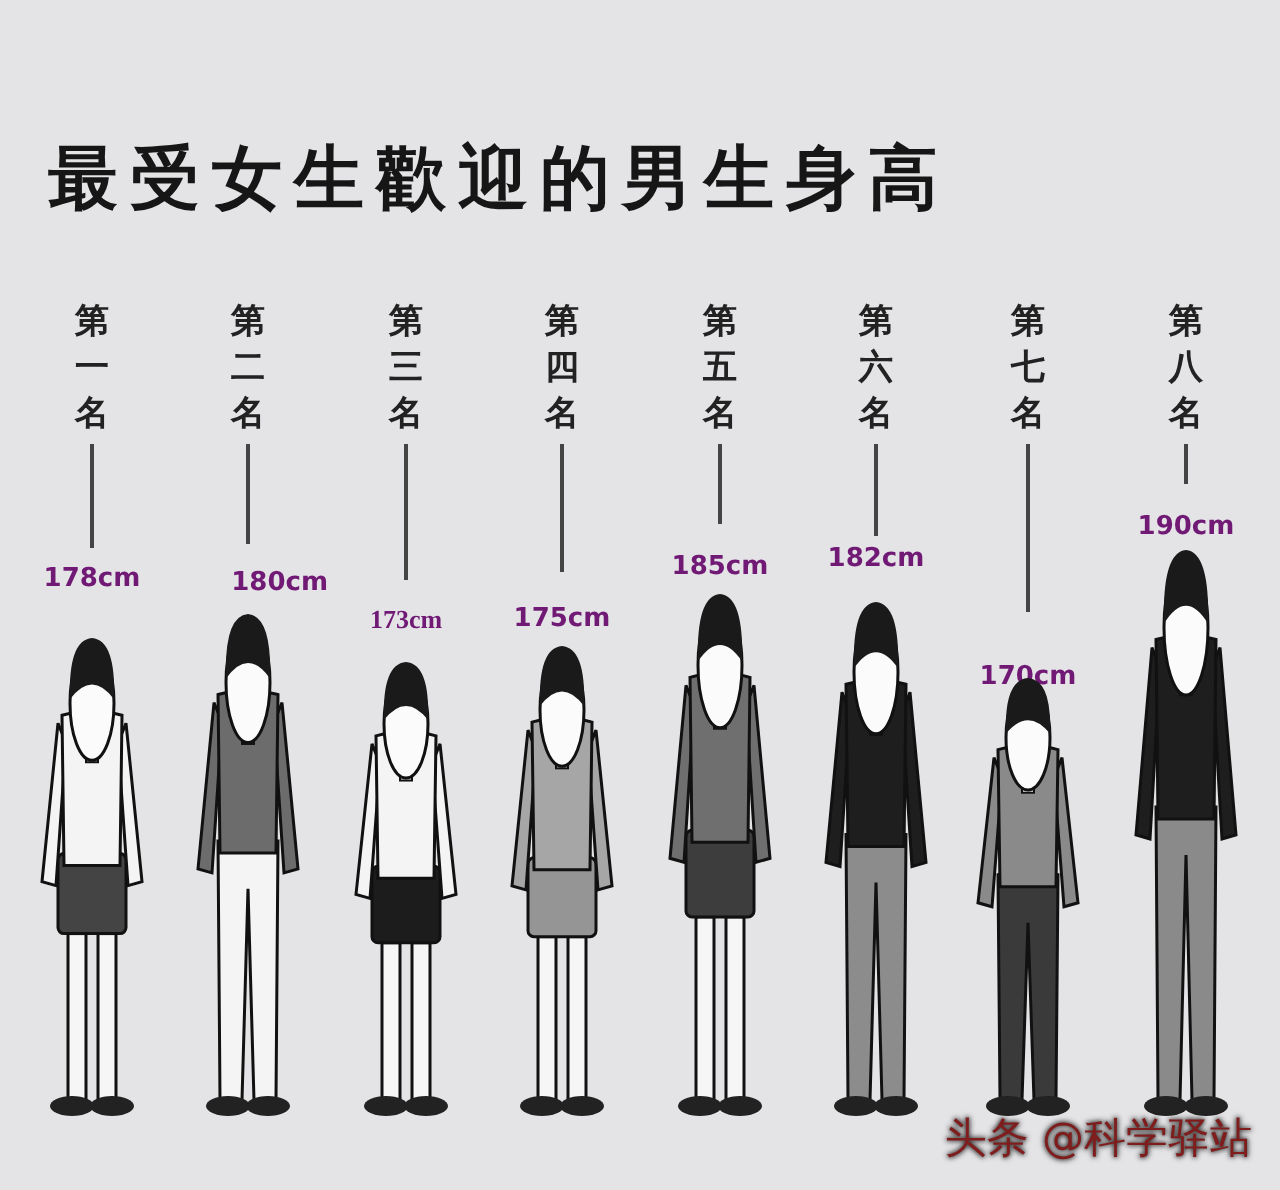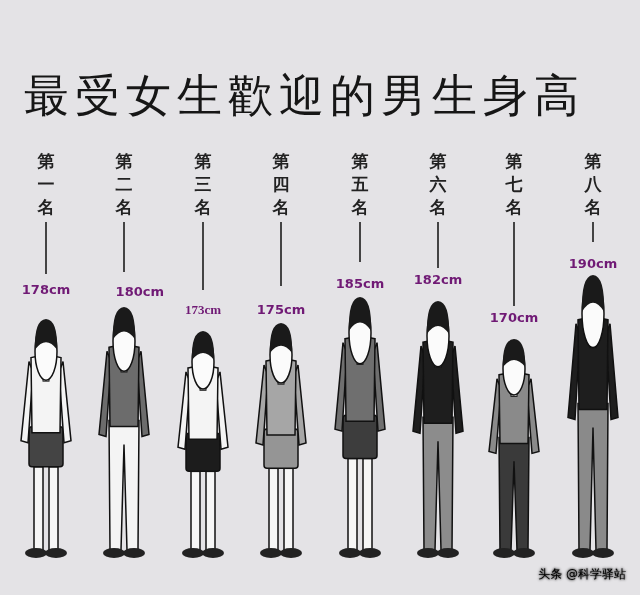--- a/index.html
+++ b/index.html
@@ -1,24 +1,24 @@
 <!DOCTYPE html>
 <html><head>
 <meta charset="utf-8">
 <style>
   html,body{margin:0;padding:0;}
   body{width:640px;height:595px;background:#e4e3e6;position:relative;overflow:hidden;font-family:"DejaVu Sans",sans-serif;color:#1a1a1a;}
-  .title{position:absolute;left:24px;top:66px;font-size:45px;letter-spacing:6px;font-weight:normal;color:#161616;white-space:nowrap;}
+  .title{position:absolute;left:24px;top:66px;font-size:35px;letter-spacing:6px;font-weight:bold;color:#161616;white-space:nowrap;}
   .col{position:absolute;top:0;width:80px;height:595px;}
   .rank{position:absolute;left:0;width:80px;top:150px;text-align:center;font-size:17px;line-height:23px;font-weight:bold;color:#222;}
   .rank span{display:block;}
   .line{position:absolute;left:39px;width:2px;background:#444;}
   .height-label{position:absolute;left:0;width:80px;text-align:center;font-size:13px;font-weight:bold;color:#701a75;}
   svg.fig{position:absolute;left:0;}
-  .watermark{position:absolute;right:14px;bottom:12px;font-size:12px;color:#000000;text-shadow:0 0 2px #333,0 0 3px #333;}
+  .watermark{position:absolute;right:14px;bottom:12px;font-size:21px;color:#7f1d1d;text-shadow:0 0 2px #333,0 0 3px #333;}
 </style>
 </head>
 <body>
 
 <div class="title">最受女生歡迎的男生身高</div>
 <div id="cols">
     <div class="col" style="left: 6px;">
       <div class="rank">
         <span>第</span>
         <span>一</span>
@@ -146,21 +146,21 @@
         <path d="M29 334.12 Q28 302 40 301 Q52 302 51 334.12 Q40 318.06 29 334.12 Z" fill="#1a1a1a"></path>
       </svg>
     </div>
     <div class="col" style="left: 474px;">
       <div class="rank">
         <span>第</span>
         <span>七</span>
         <span>名</span>
       </div>
       <div class="line" style="top: 222px; height: 84px;"></div>
-      <div class="height-label" style="top: 310px; text-align: center;">170cm</div>
+      <div class="height-label" style="top: 331px; text-align: center;">170cm</div>
       <svg class="fig" width="80" height="595" style="top: 0px;">
         <path d="M25 437.4 L55 437.4 L54 550 L43 550 L40 461.4 L37 550 L26 550 Z" fill="#3a3a3a" stroke="#111" stroke-width="1.5"></path>
         <ellipse cx="30" cy="553" rx="11" ry="5" fill="#222"></ellipse>
         <ellipse cx="50" cy="553" rx="11" ry="5" fill="#222"></ellipse>
         <path d="M23 378.8 L15 451.4 L22 453.4 L27 388.8 Z" fill="#8a8a8a" stroke="#111" stroke-width="1.5"></path>
         <path d="M57 378.8 L65 451.4 L58 453.4 L53 388.8 Z" fill="#8a8a8a" stroke="#111" stroke-width="1.5"></path>
         <path d="M25 374.8 Q40 370.8 55 374.8 L54 443.4 L26 443.4 Z" fill="#8a8a8a" stroke="#111" stroke-width="1.5"></path>
         <rect x="37" y="390.36" width="6" height="6" fill="#fafafa" stroke="#111" stroke-width="1"></rect>
         <ellipse cx="40" cy="368.8" rx="11" ry="26.180000000000003" fill="#fbfbfb" stroke="#111" stroke-width="1.5"></ellipse>
         <path d="M29 366.8 Q28 340 40 339 Q52 340 51 366.8 Q40 353.4 29 366.8 Z" fill="#1a1a1a"></path>

